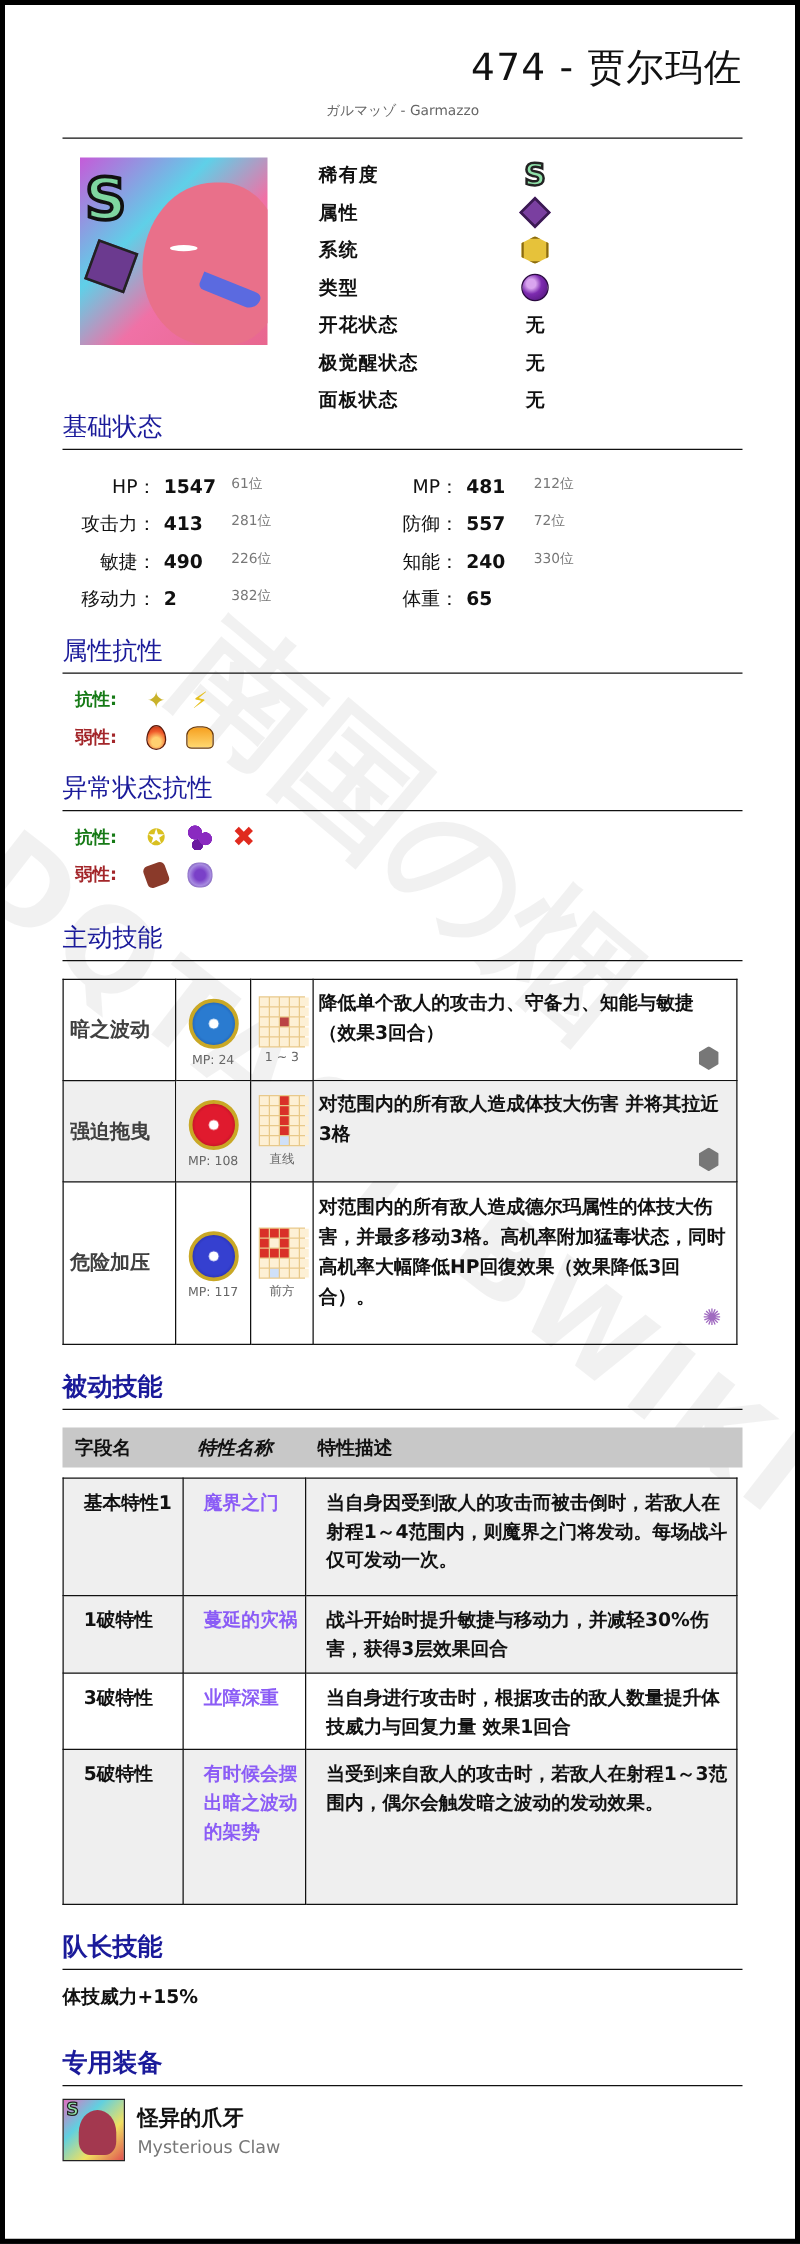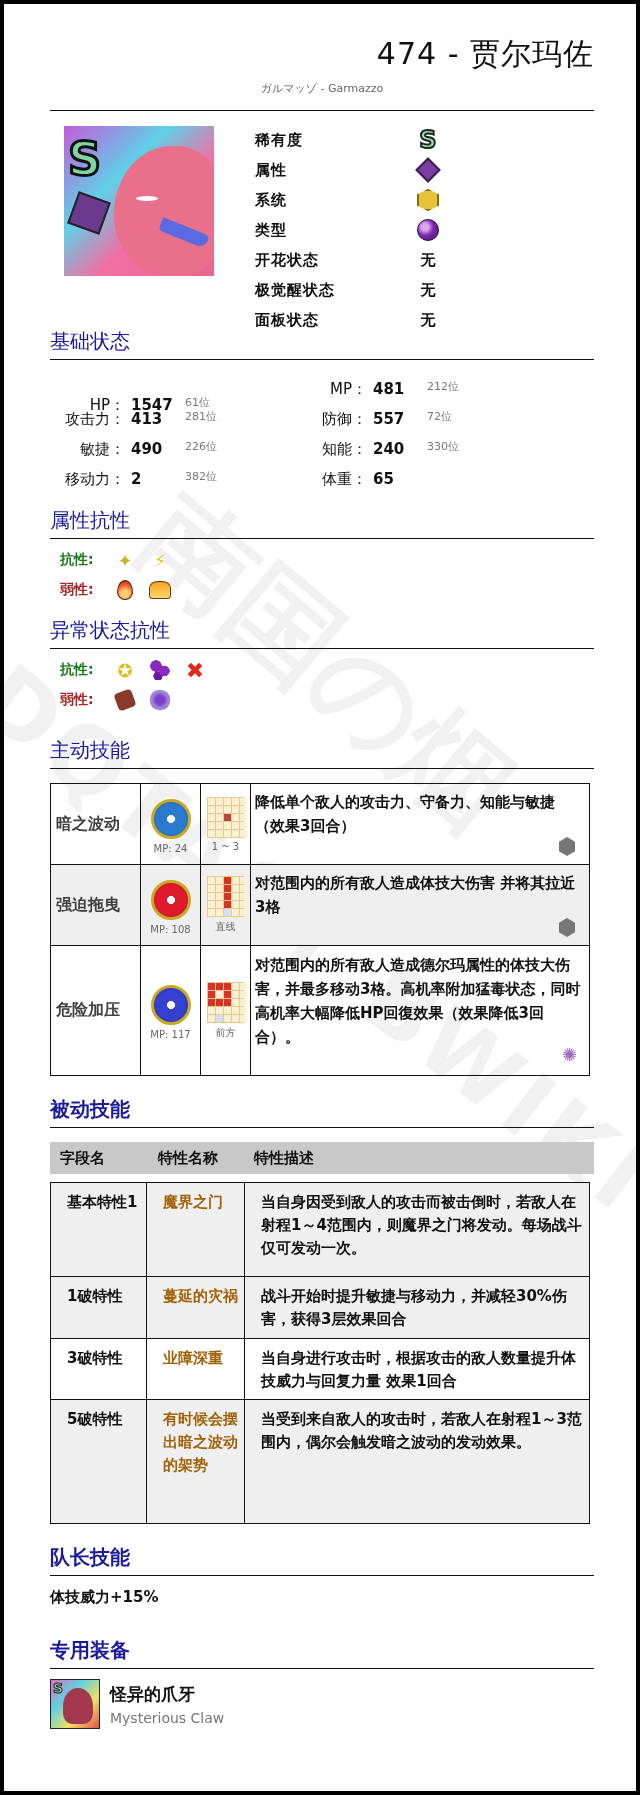--- a/index.html
+++ b/index.html
@@ -76,27 +76,27 @@
   .grid span.hit { background: #d93028; }
   .grid span.self { background: #cfe0f8; }
   .grid span.dim { background: #b44; }
   .sk-desc { padding: 6px 6px 26px 4px; font-size: 15px; font-weight: bold; line-height: 24px; position: relative; }
   .hex { position: absolute; right: 14px; bottom: 8px; width: 16px; height: 19px; background: #777; clip-path: polygon(50% 0,100% 25%,100% 75%,50% 100%,0 75%,0 25%); }
   .swirl { position: absolute; right: 12px; bottom: 8px; font-size: 18px; color: #a06ac0; }
 
   
   .p-head { display: flex; background: #c8c8c8; height: 32px; align-items: center; margin-top: 14px; font-size: 15px; font-weight: bold; }
   .p-head div:nth-child(1) { width: 96px; padding-left: 10px; }
-  .p-head div:nth-child(2) { width: 98px; padding-left: 12px; }
+  .p-head div:nth-child(2) { width: 98px; padding-left: 12px; font-style: italic; }
   .p-head div:nth-child(3) { padding-left: 10px; text-align: right; }
   .passive { width: 540px; border-collapse: collapse; margin-top: 8px; }
   .passive td { border: 1.5px solid #111; vertical-align: top; padding: 8px 4px 6px 16px; font-size: 15px; font-weight: bold; line-height: 23px; }
   .passive tr.alt td { background: #efefef; }
   .passive .c1 { width: 96px; }
-  .passive .c2 { width: 98px; color: #a16207; }
+  .passive .c2 { width: 98px; color: #8b5cf6; }
 
   .leader { font-size: 15px; font-weight: bold; margin-top: 12px; }
 
   .equip { display: flex; align-items: center; margin-top: 10px; }
   .equip-ico { width: 50px; height: 50px; border: 1.5px solid #222; background: linear-gradient(135deg,#e070c0,#60d0e0,#f0e060,#e05050); position: relative; }
   .equip-ico .claw { position:absolute; left: 12px; top: 8px; width: 30px; height: 36px; background: #a3384f; border-radius: 50% 50% 30% 30%; }
   .equip-ico .s { position:absolute; left: 2px; top: 0; font-size: 14px; font-weight:bold; color:#8ee0a8; -webkit-text-stroke:1px #222; }
   .equip-text { margin-left: 10px; }
   .equip-name { font-size: 17px; font-weight: bold; }
   .equip-en { font-size: 14px; color: #777; margin-top: 4px; }
@@ -156,21 +156,21 @@
         </div>
         <div class="info-row">
           <span class="info-label">面板状态</span>
           <span class="info-val">无</span>
         </div>
       </div>
     </div>
 
     <div class="section-title">基础状态</div>
     <div class="stats">
-      <div class="stat" style="left:0;top:24px">
+      <div class="stat" style="left:0;top:8px">
           <span class="lbl" style="width:75px">HP：</span>
           <span class="val">1547</span>
           <span class="rank">61位</span>
         </div>
       <div class="stat" style="left:0;top:38px">
           <span class="lbl" style="width:75px">攻击力：</span>
           <span class="val">413</span>
           <span class="rank">281位</span>
         </div>
       <div class="stat" style="left:0;top:68px">

